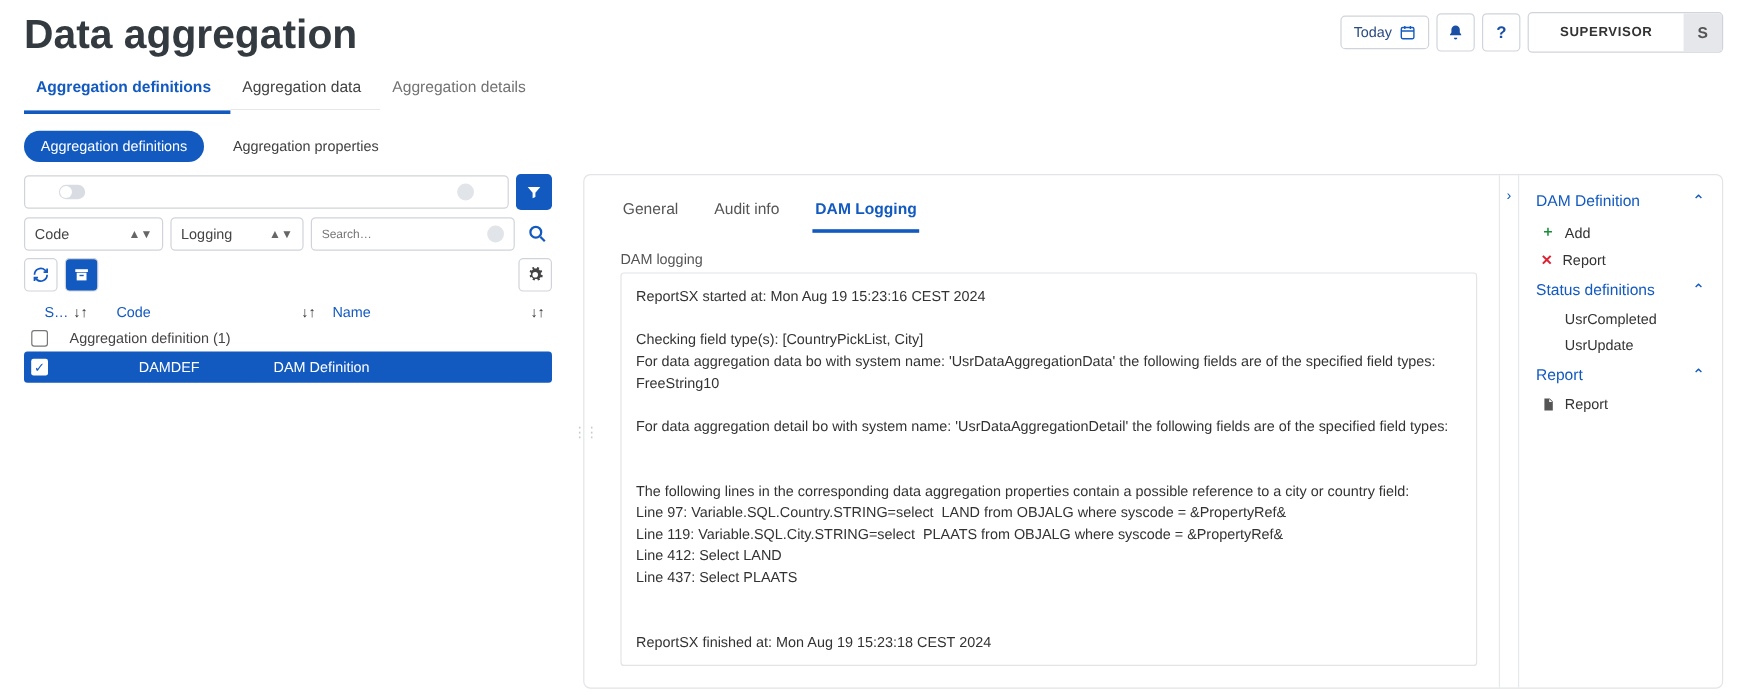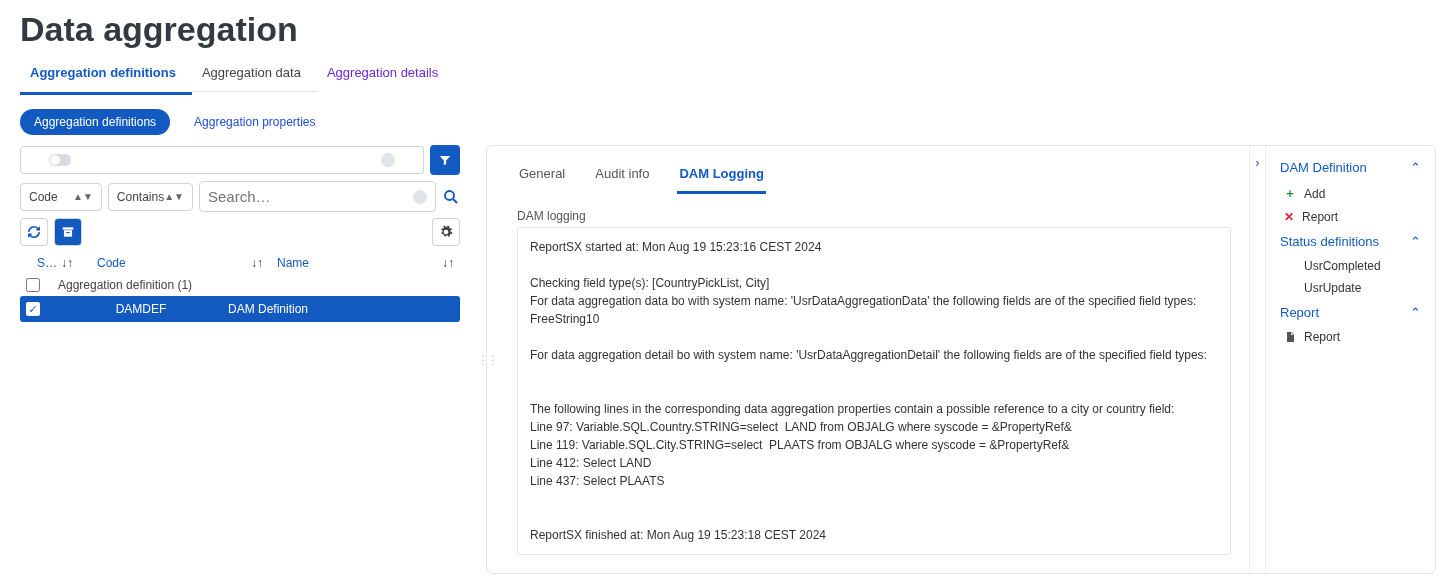--- a/index.html
+++ b/index.html
@@ -13,46 +13,46 @@
 .icon-btn { border: 1px solid #d0d4da; border-radius: 4px; background: #fff; width: 32px; height: 32px; display: flex; align-items: center; justify-content: center; cursor: pointer; color: #1b4fa3; font-size: 14px; }
 .supervisor-wrap { display: flex; align-items: center; border: 1px solid #d0d4da; border-radius: 4px; overflow: hidden; }
 .supervisor-label { padding: 8px 26px; font-size: 11px; letter-spacing: 0.5px; color: #333; font-weight: 600; }
 .supervisor-avatar { width: 32px; height: 32px; background: #e6e7ea; display: flex; align-items: center; justify-content: center; font-weight: 600; color: #555; }
 
 
 .primary-tabs { display: flex; gap: 0; padding: 0 20px; margin-top: 6px; border-bottom: 0; }
 .primary-tab { padding: 10px 16px 12px 10px; font-size: 13px; color: #555; cursor: pointer; border-bottom: 3px solid transparent; }
 .primary-tab.active { color: #135ac0; border-bottom-color: #135ac0; font-weight: 600; }
 .primary-tab.secondary { box-shadow: inset 0 -1px 0 #e0e0e0; color: #444; }
-.primary-tab.muted { color: #6d28d9; }
+.primary-tab.muted { color: #737373; }
 
 
 .pill-row { display: flex; gap: 10px; align-items: center; padding: 14px 20px 10px 20px; }
 .pill { border-radius: 14px; padding: 6px 14px; font-size: 12px; cursor: pointer; }
 .pill.active { background: #135ac0; color: #fff; }
-.pill.inactive { color: #1d4ed8; }
+.pill.inactive { color: #404040; }
 
 
 .main { display: flex; gap: 0; padding: 0 20px 20px 20px; }
 
 
 .left { width: 440px; flex-shrink: 0; }
 .filter-bar { display: flex; align-items: center; gap: 6px; margin-bottom: 6px; }
 .filter-input { flex: 1; border: 1px solid #d0d4da; border-radius: 4px; padding: 6px 28px 6px 28px; font-size: 12px; color: #777; position: relative; background: #fff; display:flex; align-items:center; }
 .toggle-dot { width: 22px; height: 12px; border-radius: 7px; background: #d9dde3; position: relative; margin-right: 6px; flex-shrink:0;}
 .toggle-dot::after { content:""; position:absolute; left:1px; top:1px; width:10px; height:10px; border-radius:50%; background:#fff;}
 .clear-dot { width:14px; height:14px; border-radius:50%; background:#e1e4e8; margin-left:auto; flex-shrink:0;}
 .filter-icon-btn { background:#135ac0; color:#fff; width:30px; height:30px; border-radius:4px; display:flex; align-items:center; justify-content:center; cursor:pointer; }
 
 .search-row { display:flex; align-items:center; gap:6px; margin-bottom:6px; }
 .select-cell { border:1px solid #d0d4da; border-radius:4px; padding:6px 8px; font-size:12px; color:#444; display:flex; align-items:center; justify-content:space-between; cursor:pointer; }
 .select-cell.code { width:120px; }
 .select-cell.contains { width:115px; }
 .search-input-wrap { flex:1; border:1px solid #d0d4da; border-radius:4px; padding:6px 8px; display:flex; align-items:center; gap:6px; }
-.search-input-wrap input { border:none; outline:none; flex:1; font-size:15px; }
+.search-input-wrap input { border:none; outline:none; flex:1; font-size:10px; }
 .search-go { color:#135ac0; width:26px; height:26px; display:flex; align-items:center; justify-content:center; cursor:pointer; }
 
 .toolbar-row { display:flex; align-items:center; justify-content:space-between; margin-bottom:6px; }
 .tool-left { display:flex; gap:6px; }
 .tool-btn { width:28px; height:28px; border:1px solid #d0d4da; border-radius:4px; display:flex; align-items:center; justify-content:center; cursor:pointer; color:#135ac0; background:#fff; }
 .tool-btn.dark { background:#135ac0; color:#fff; }
 
 .cols-row { display:flex; align-items:center; gap:4px; padding:4px 6px; font-size:12px; }
 .col-hdr { color:#135ac0; display:flex; align-items:center; gap:4px; cursor:pointer; }
 .col-hdr.code { width:150px; margin-left: 20px;}
@@ -88,20 +88,47 @@
 .x-icon { color:#d23; font-weight:bold; }
 .doc-icon { color:#555; }
 
 svg { display:block; }
 </style>
 </head>
 <body>
 
 <div class="header">
   <div class="page-title">Data aggregation</div>
+  <div class="header-actions">
+    <div class="btn-outline">
+      <span>Today</span>
+      <span style="color:#135ac0">
+        <svg width="14" height="14" viewBox="0 0 24 24" fill="currentColor">
+            <rect x="3" y="5" width="18" height="16" rx="2" fill="none" stroke="currentColor" stroke-width="2"></rect>
+            <line x1="3" y1="10" x2="21" y2="10" stroke="currentColor" stroke-width="2"></line>
+            <line x1="8" y1="3" x2="8" y2="7" stroke="currentColor" stroke-width="2"></line>
+            <line x1="16" y1="3" x2="16" y2="7" stroke="currentColor" stroke-width="2"></line>
+          </svg>
+      </span>
+    </div>
+    <div class="icon-btn">
+      <span>
+        <svg width="14" height="14" viewBox="0 0 24 24" fill="currentColor">
+            <path d="M12 2a6 6 0 0 0-6 6v4l-2 3v1h16v-1l-2-3V8a6 6 0 0 0-6-6zm0 20a2.5 2.5 0 0 0 2.5-2.5h-5A2.5 2.5 0 0 0 12 22z"></path>
+          </svg>
+      </span>
+    </div>
+    <div class="icon-btn">
+      <span style="font-weight:bold">?</span>
+    </div>
+    <div class="supervisor-wrap">
+      <div class="supervisor-label">SUPERVISOR</div>
+      <div class="supervisor-avatar">S</div>
+    </div>
+  </div>
 </div>
 
 <div class="primary-tabs">
   <div class="primary-tab active">Aggregation definitions</div>
   <div class="primary-tab secondary">Aggregation data</div>
   <div class="primary-tab muted">Aggregation details</div>
 </div>
 
 <div class="pill-row">
   <div class="pill active">Aggregation definitions</div>
@@ -124,21 +151,21 @@
         </span>
       </div>
     </div>
 
     <div class="search-row">
       <div class="select-cell code">
         <span>Code</span>
         <span style="font-size:10px;color:#666">▲▼</span>
       </div>
       <div class="select-cell contains">
-        <span>Contains</span>
+        <span>Logging</span>
         <span style="font-size:10px;color:#666">▲▼</span>
       </div>
       <div class="search-input-wrap">
         <input type="text" placeholder="Search…" style="">
         <span class="clear-dot"></span>
       </div>
       <div class="search-go">
         <span>
           <svg width="18" height="18" viewBox="0 0 24 24" fill="none" stroke="#135ac0" stroke-width="2.5">
               <circle cx="10" cy="10" r="6"></circle>

